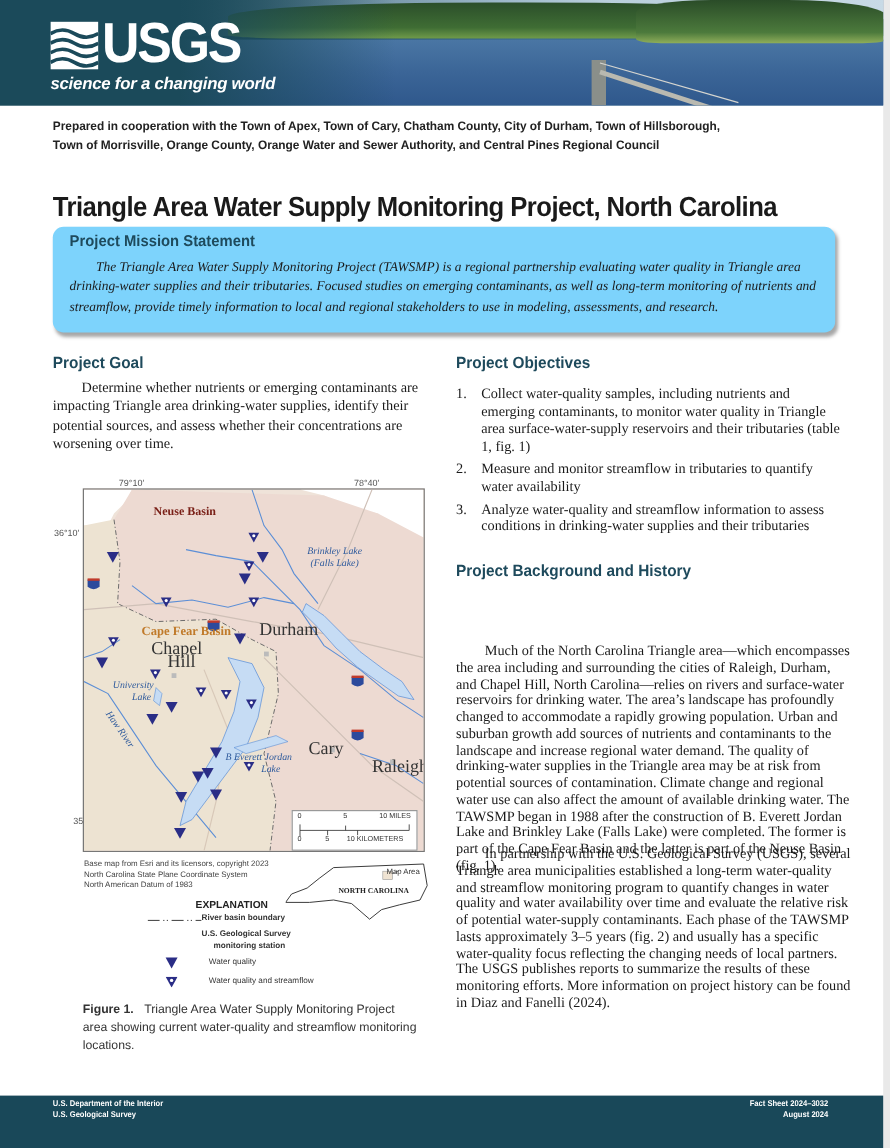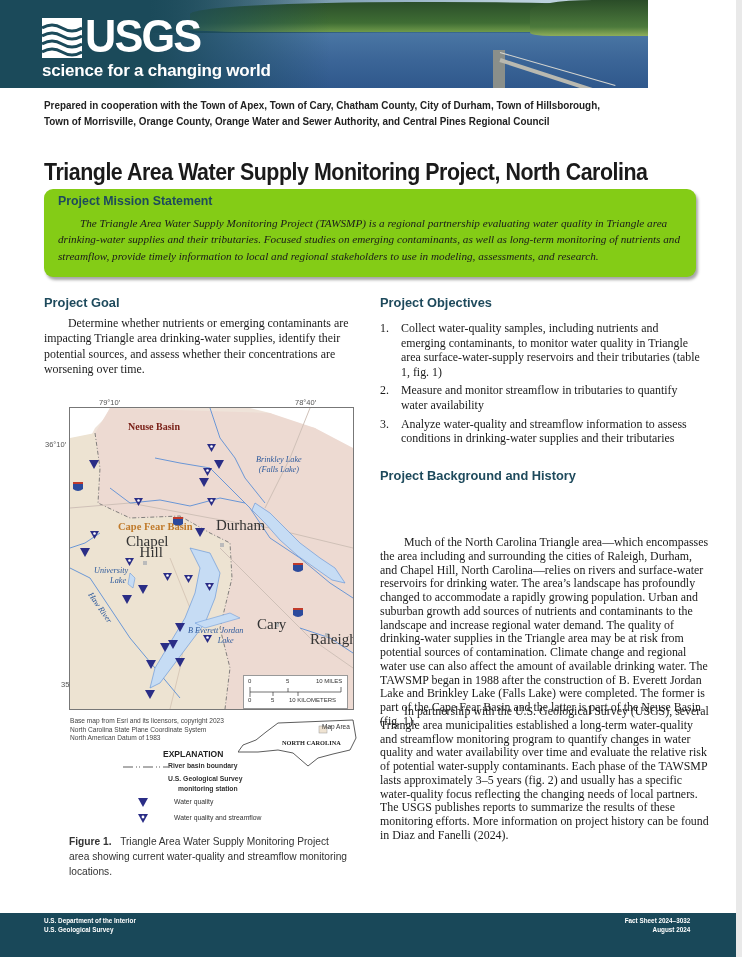--- a/index.html
+++ b/index.html
@@ -1,40 +1,40 @@
 <!DOCTYPE html>
 <html><head>
 <meta charset="utf-8">
 <style>
   html, body { margin: 0; padding: 0; }
   body { width: 742px; height: 957px; background: #ffffff; position: relative; overflow: hidden; font-family: "Liberation Serif", serif; color: #1a1a1a; }
   .right-gutter { position: absolute; top: 0; right: 0; width: 6px; height: 957px; background: #e9e9e9; }
   
-  .banner { position: absolute; left: 0; top: 0; width: 648px; height: 88px; overflow: hidden;
+  .banner { position: absolute; left: 0; top: 0; width: 736px; height: 88px; overflow: hidden;
     background: linear-gradient(90deg, #1b4a5a 0%, #1d4b5e 30%, #2e5a74 45%, #3a6a8e 60%, #35628a 100%); }
   .banner .sky { position: absolute; left: 150px; top: 0; width: 590px; height: 30px; background: linear-gradient(90deg, rgba(120,150,160,0.2), #b9cfdc 60%, #c8dae6); }
   .banner .trees { position: absolute; left: 190px; top: 2px; width: 550px; height: 30px; border-radius: 40% 55% 10% 10%;
     background: linear-gradient(180deg, #2b4e2a, #3f6d34 70%, #6f9a4a); }
   .banner .trees2 { position: absolute; left: 530px; top: 0; width: 210px; height: 36px; border-radius: 30% 40% 10% 10%; background: linear-gradient(180deg,#2a4c28,#4c7a3c 75%,#8fae5a); }
   .banner .water { position: absolute; left: 150px; top: 33px; width: 590px; height: 55px; background: linear-gradient(180deg, #4a76a4, #3b6597 50%, #2f588c); }
   .banner .fade { position: absolute; left: 0; top: 0; width: 330px; height: 88px; background: linear-gradient(90deg, #1b4a5a 0%, #1b4a5a 45%, rgba(27,74,90,0) 100%); }
   .banner .pier { position: absolute; left: 493px; top: 50px; width: 12px; height: 38px; background: #8a8f8a; }
   .banner .walkway { position: absolute; left: 500px; top: 58px; width: 100px; height: 4px; background: #b9b9b0; transform: rotate(18deg); transform-origin: left; }
   .banner .railing { position: absolute; left: 500px; top: 52px; width: 120px; height: 1px; background: #d6d6d0; transform: rotate(16deg); transform-origin: left; }
   .logo { position: absolute; left: 42px; top: 14px; width: 170px; height: 66px; }
   .logo .wave-icon { position: absolute; left: 0; top: 4px; width: 40px; height: 40px; }
   .logo .wordmark { position: absolute; left: 43px; top: -6px; font-family: "Liberation Sans", sans-serif; font-weight: 700; font-size: 47px; letter-spacing: -2px; color: #ffffff; transform: scaleX(0.92); transform-origin: left; }
-  .logo .tagline { position: absolute; left: 0; top: 47px; font-family: "Liberation Sans", sans-serif; font-weight: 700; font-size: 17px; color: #ffffff; white-space: nowrap; letter-spacing: -0.2px; }
+  .logo .tagline { position: absolute; left: 0; top: 47px; font-family: "Liberation Sans", sans-serif; font-style: italic; font-weight: 700; font-size: 14px; color: #ffffff; white-space: nowrap; letter-spacing: -0.2px; }
 
   
   .coop { position: absolute; left: 44px; top: 98px; width: 650px; font-family: "Liberation Sans", sans-serif; font-weight: 700; font-size: 10.2px; line-height: 16px; color: #222; transform: scaleX(0.97); transform-origin: left; }
   .title { position: absolute; left: 44px; top: 144px; font-family: "Liberation Sans", sans-serif; font-weight: 700; font-size: 23px; letter-spacing: -0.5px; color: #1a1a1a; transform: scaleX(0.93); transform-origin: left; white-space: nowrap; }
 
   
-  .mission { position: absolute; left: 44px; top: 189px; width: 652px; height: 88px; background: #84cc16; border-radius: 9px; box-shadow: 2px 3px 3px rgba(0,0,0,0.35); }
+  .mission { position: absolute; left: 44px; top: 189px; width: 652px; height: 88px; background: #7dd3fc; border-radius: 9px; box-shadow: 2px 3px 3px rgba(0,0,0,0.35); }
   .mission h2 { position: absolute; left: 14px; top: 4px; margin: 0; font-family: "Liberation Sans", sans-serif; font-weight: 700; font-size: 13px; color: #1e4a5c; transform: scaleX(0.95); transform-origin: left; }
   .mission p { position: absolute; left: 14px; top: 26px; width: 630px; margin: 0; font-style: italic; font-weight: 400; font-size: 11.2px; line-height: 16.3px; text-indent: 22px; color: #1a1a1a; }
 
   
   .h { font-family: "Liberation Sans", sans-serif; font-weight: 700; font-size: 13.5px; color: #1e4a5c; margin: 0; transform: scaleX(0.95); transform-origin: left; position: absolute; }
   .body { font-size: 11.9px; line-height: 15.4px; color: #1a1a1a; position: absolute; margin: 0; }
   .body.indent { text-indent: 24px; }
 
   .goal-h { left: 44px; top: 295px; }
   .goal-p { left: 44px; top: 316px; width: 318px; }

